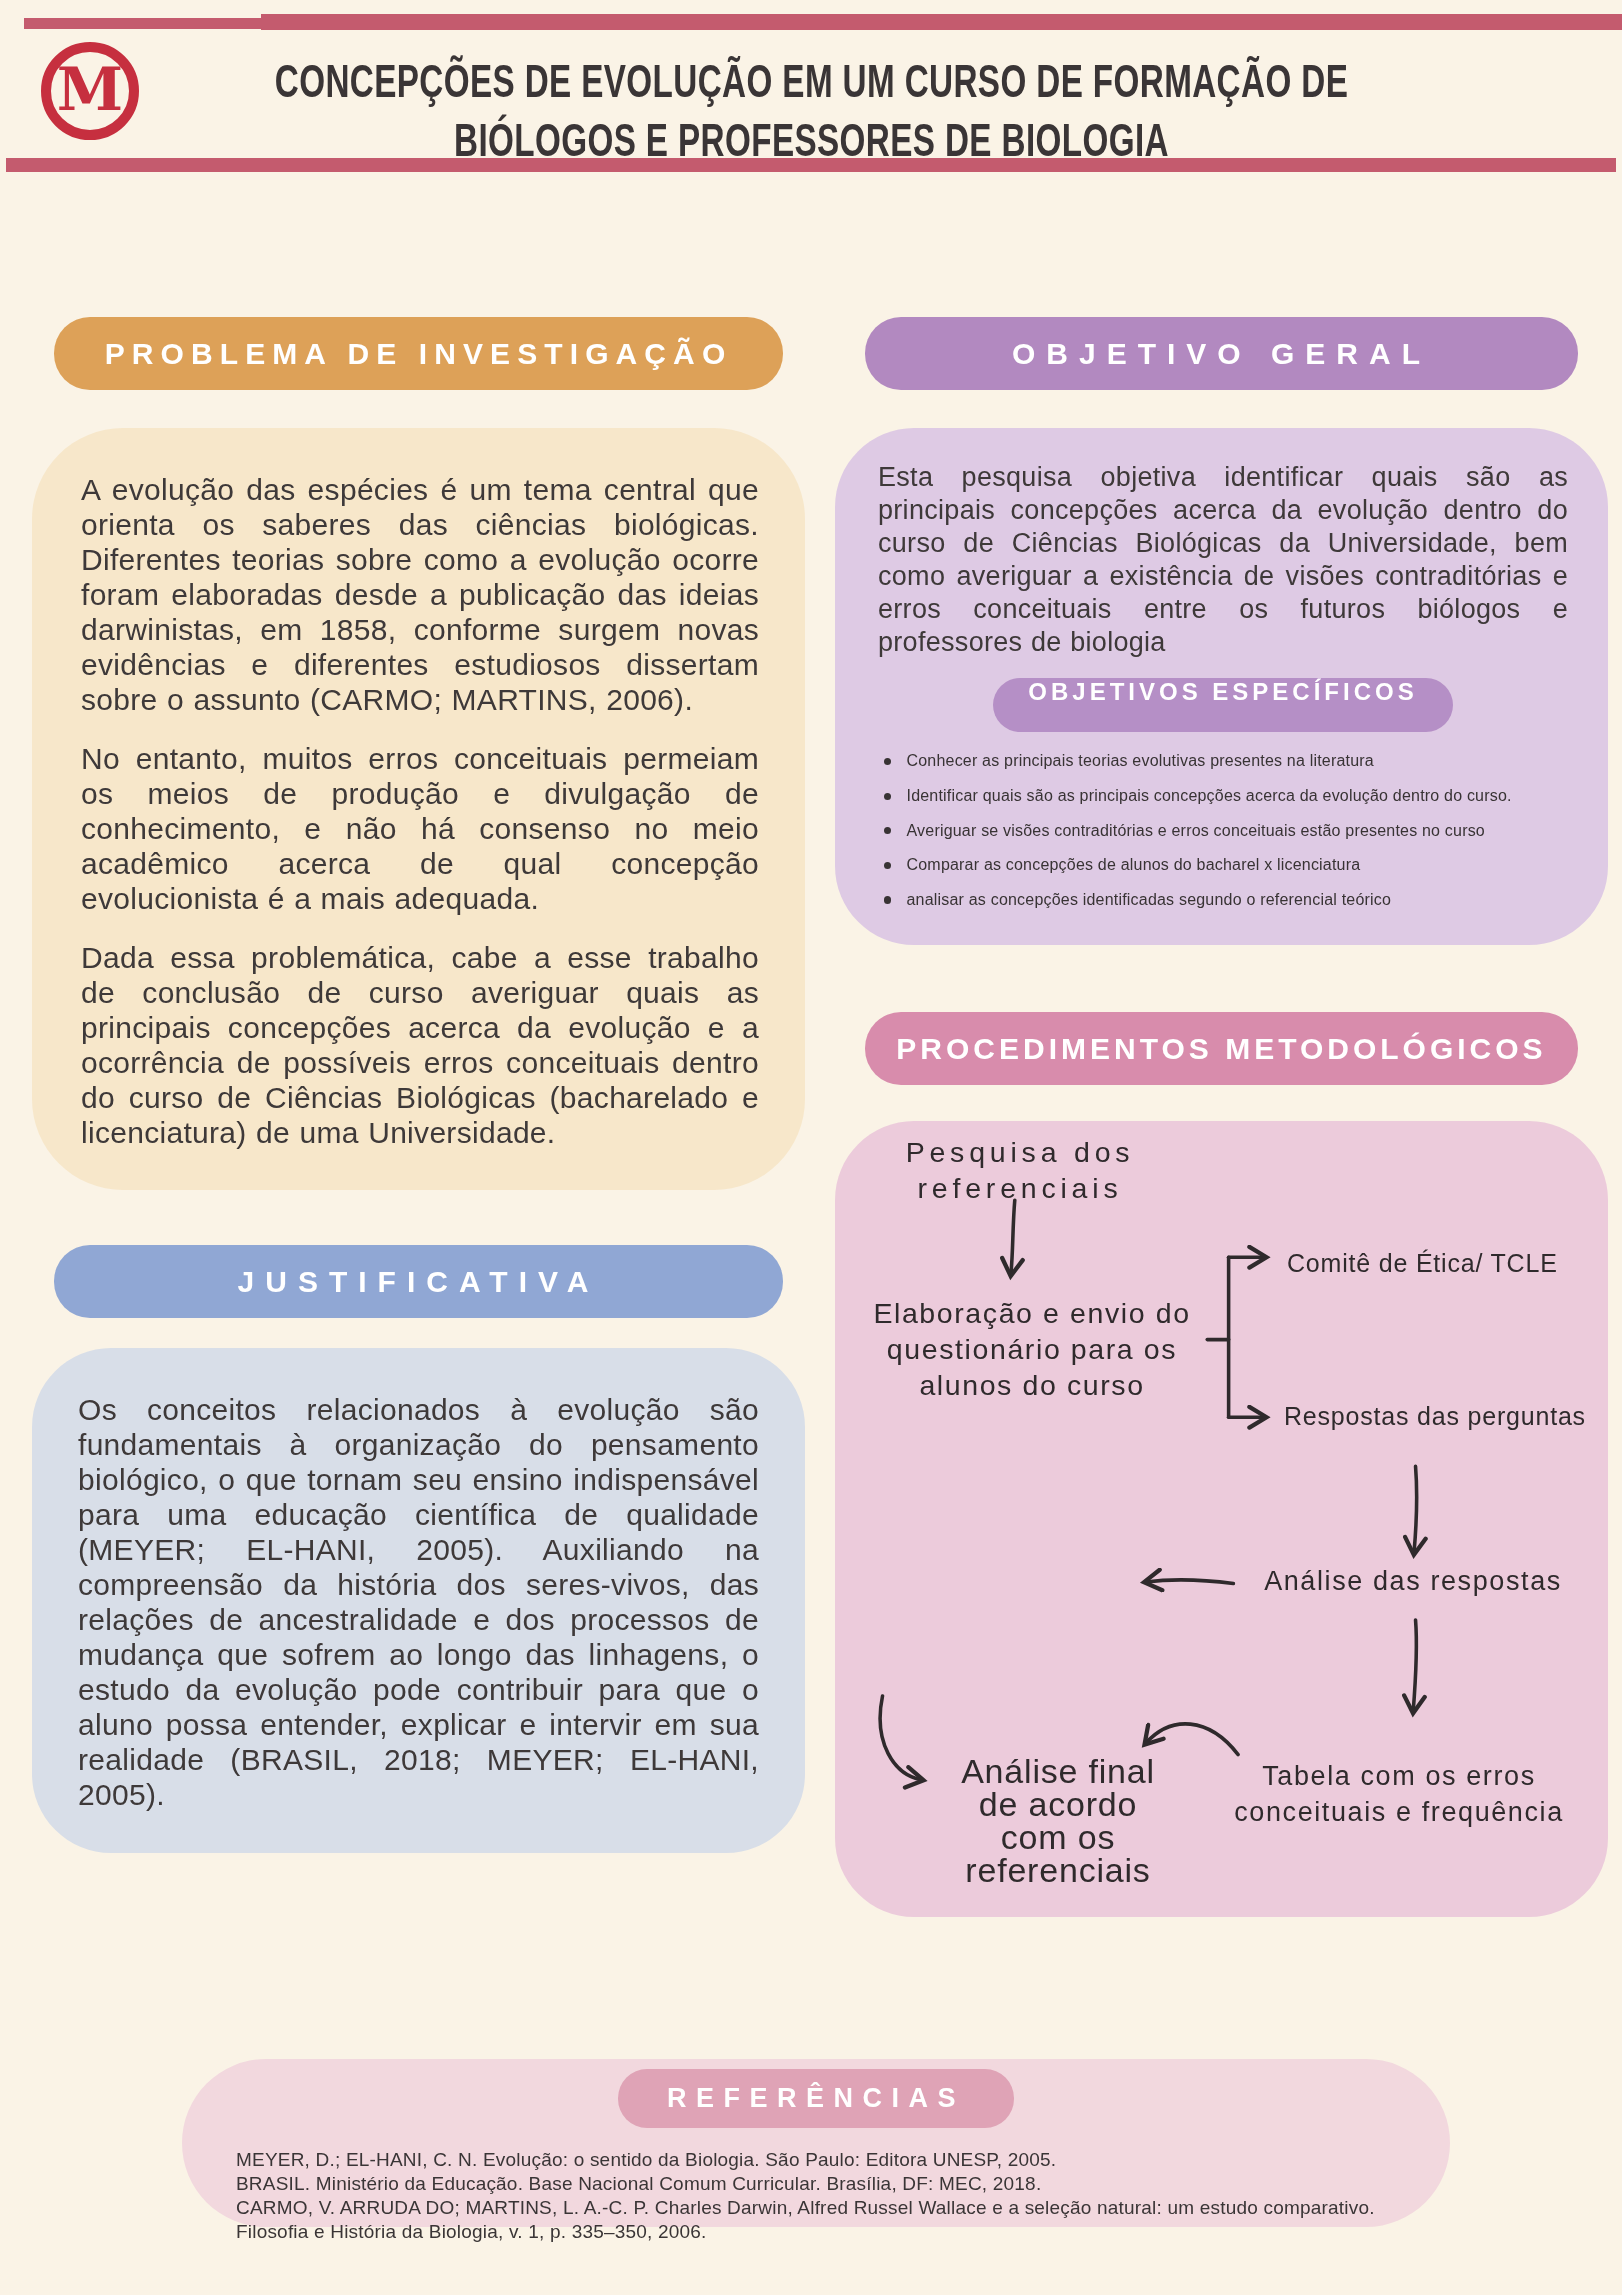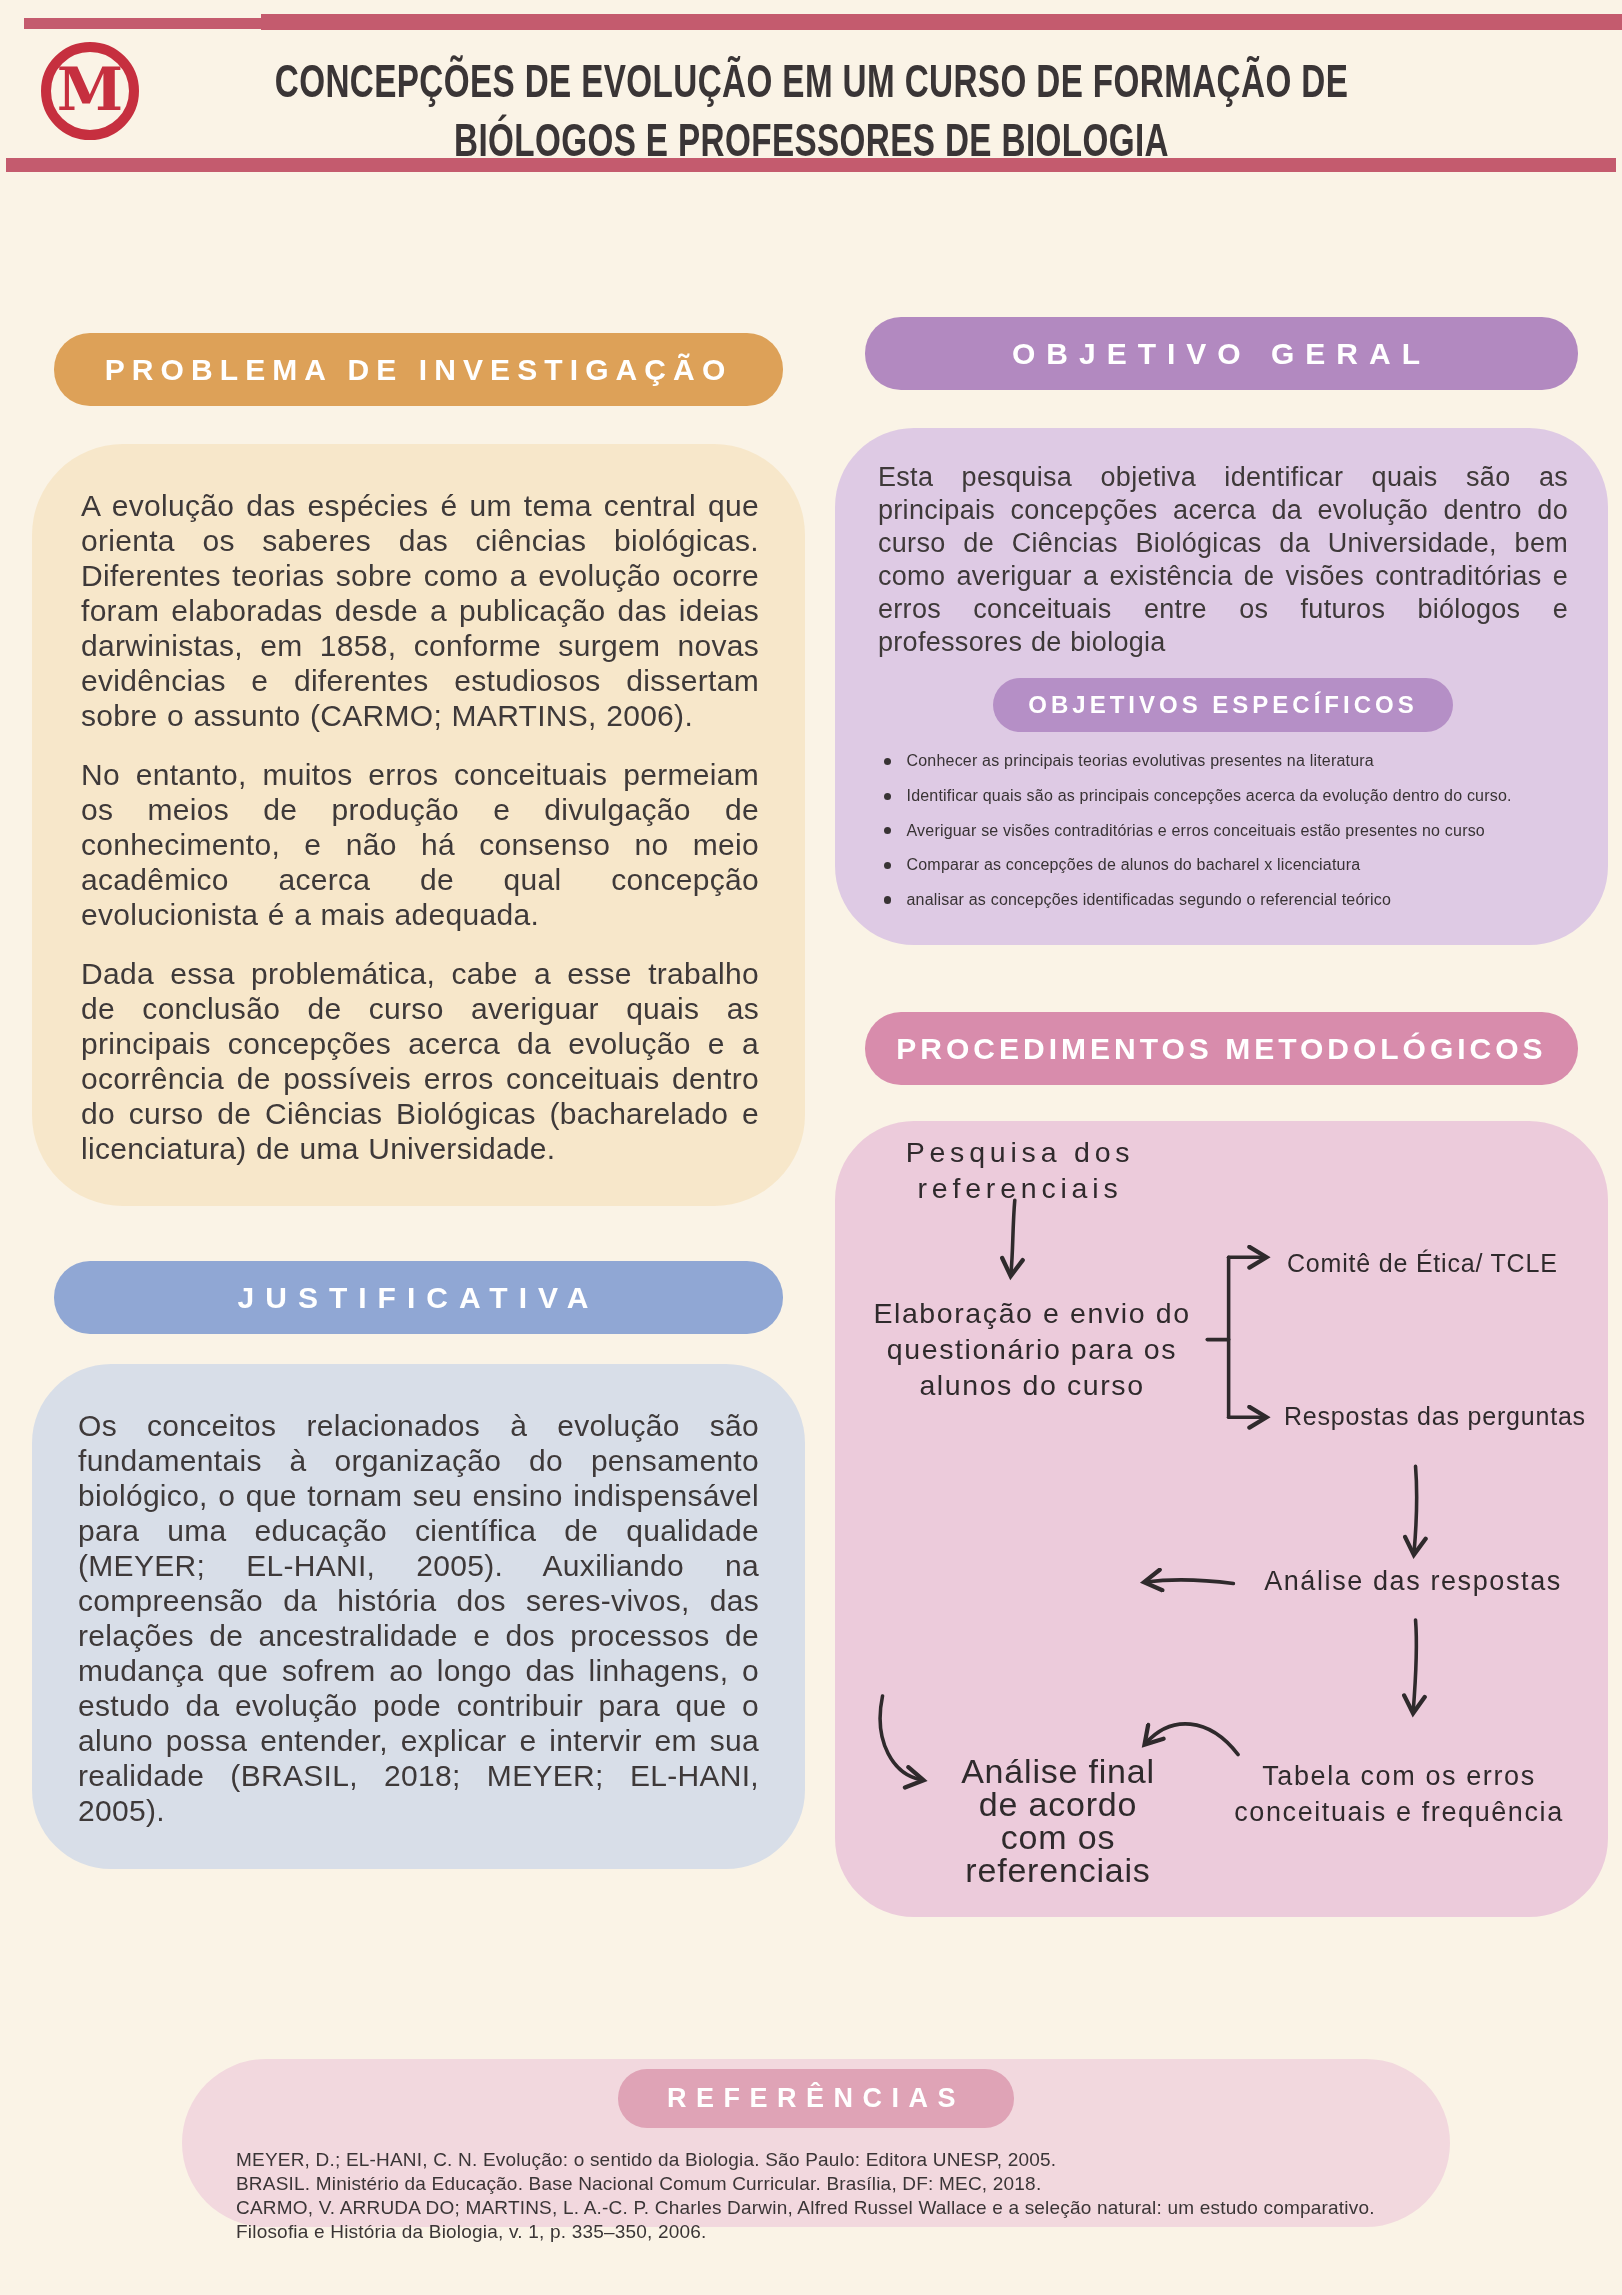--- a/index.html
+++ b/index.html
@@ -42,21 +42,21 @@
     font-size:25px;line-height:41px;letter-spacing:2px;color:#3f3a3b;
   }
   
   .col{position:absolute;top:305px;}
   .col-left{left:32px;width:773px;}
   .col-right{left:835px;width:773px;}
   .pill{
     height:73px;border-radius:36px;display:flex;align-items:center;justify-content:center;
     color:#fff;font-weight:bold;font-size:30px;white-space:nowrap;
   }
-  .pill-problema{width:729px;margin:28px auto 0;background:var(--problema-pill);letter-spacing:7.1px;}
+  .pill-problema{width:729px;margin:12px auto 0;background:var(--problema-pill);letter-spacing:7.1px;}
   .pill-objetivo{width:713px;margin:12px auto 0;background:var(--objetivo-pill);letter-spacing:11px;}
   .pill-justificativa{width:729px;margin:55px auto 0;background:var(--justificativa-pill);letter-spacing:11px;}
   .pill-procedimentos{width:713px;margin:67px auto 0;background:var(--procedimentos-pill);letter-spacing:4px;}
   .box{width:100%;}
   .box p{
     text-align:justify;font-size:30px;line-height:35px;letter-spacing:0.3px;
     word-spacing:0.8px;color:var(--body-text);
   }
   .box-problema{
     margin-top:38px;background:var(--problema-box);border-radius:91px;
@@ -67,21 +67,21 @@
     margin-top:30px;background:var(--justificativa-box);border-radius:79px;
     padding:44px 46px 41px 46px;
   }
   .box-objetivo{
     margin-top:38px;background:var(--objetivo-box);border-radius:79px;
     padding:33px 40px 33px 43px;
   }
   .box-objetivo p{font-size:27px;line-height:33px;}
   .pill-especificos{
     width:460px;height:54px;border-radius:27px;margin:19px auto 0;
-    background:var(--especificos-pill);display:flex;align-items:center;justify-content:center;
+    background:var(--especificos-pill);display:flex;align-items:flex-start;justify-content:center;
     color:#fff;font-weight:bold;font-size:24px;letter-spacing:4px;white-space:nowrap;
   }
   .bullets{list-style:none;margin-top:17.4px;}
   .bullets li{
     position:relative;padding-left:28.5px;font-size:16px;line-height:24.6px;
     color:#383334;margin-top:10px;letter-spacing:0.2px;
   }
   .bullets li::before{
     content:"";position:absolute;left:6.3px;top:8.7px;width:7.1px;height:7.1px;
     border-radius:50%;background:#383334;

